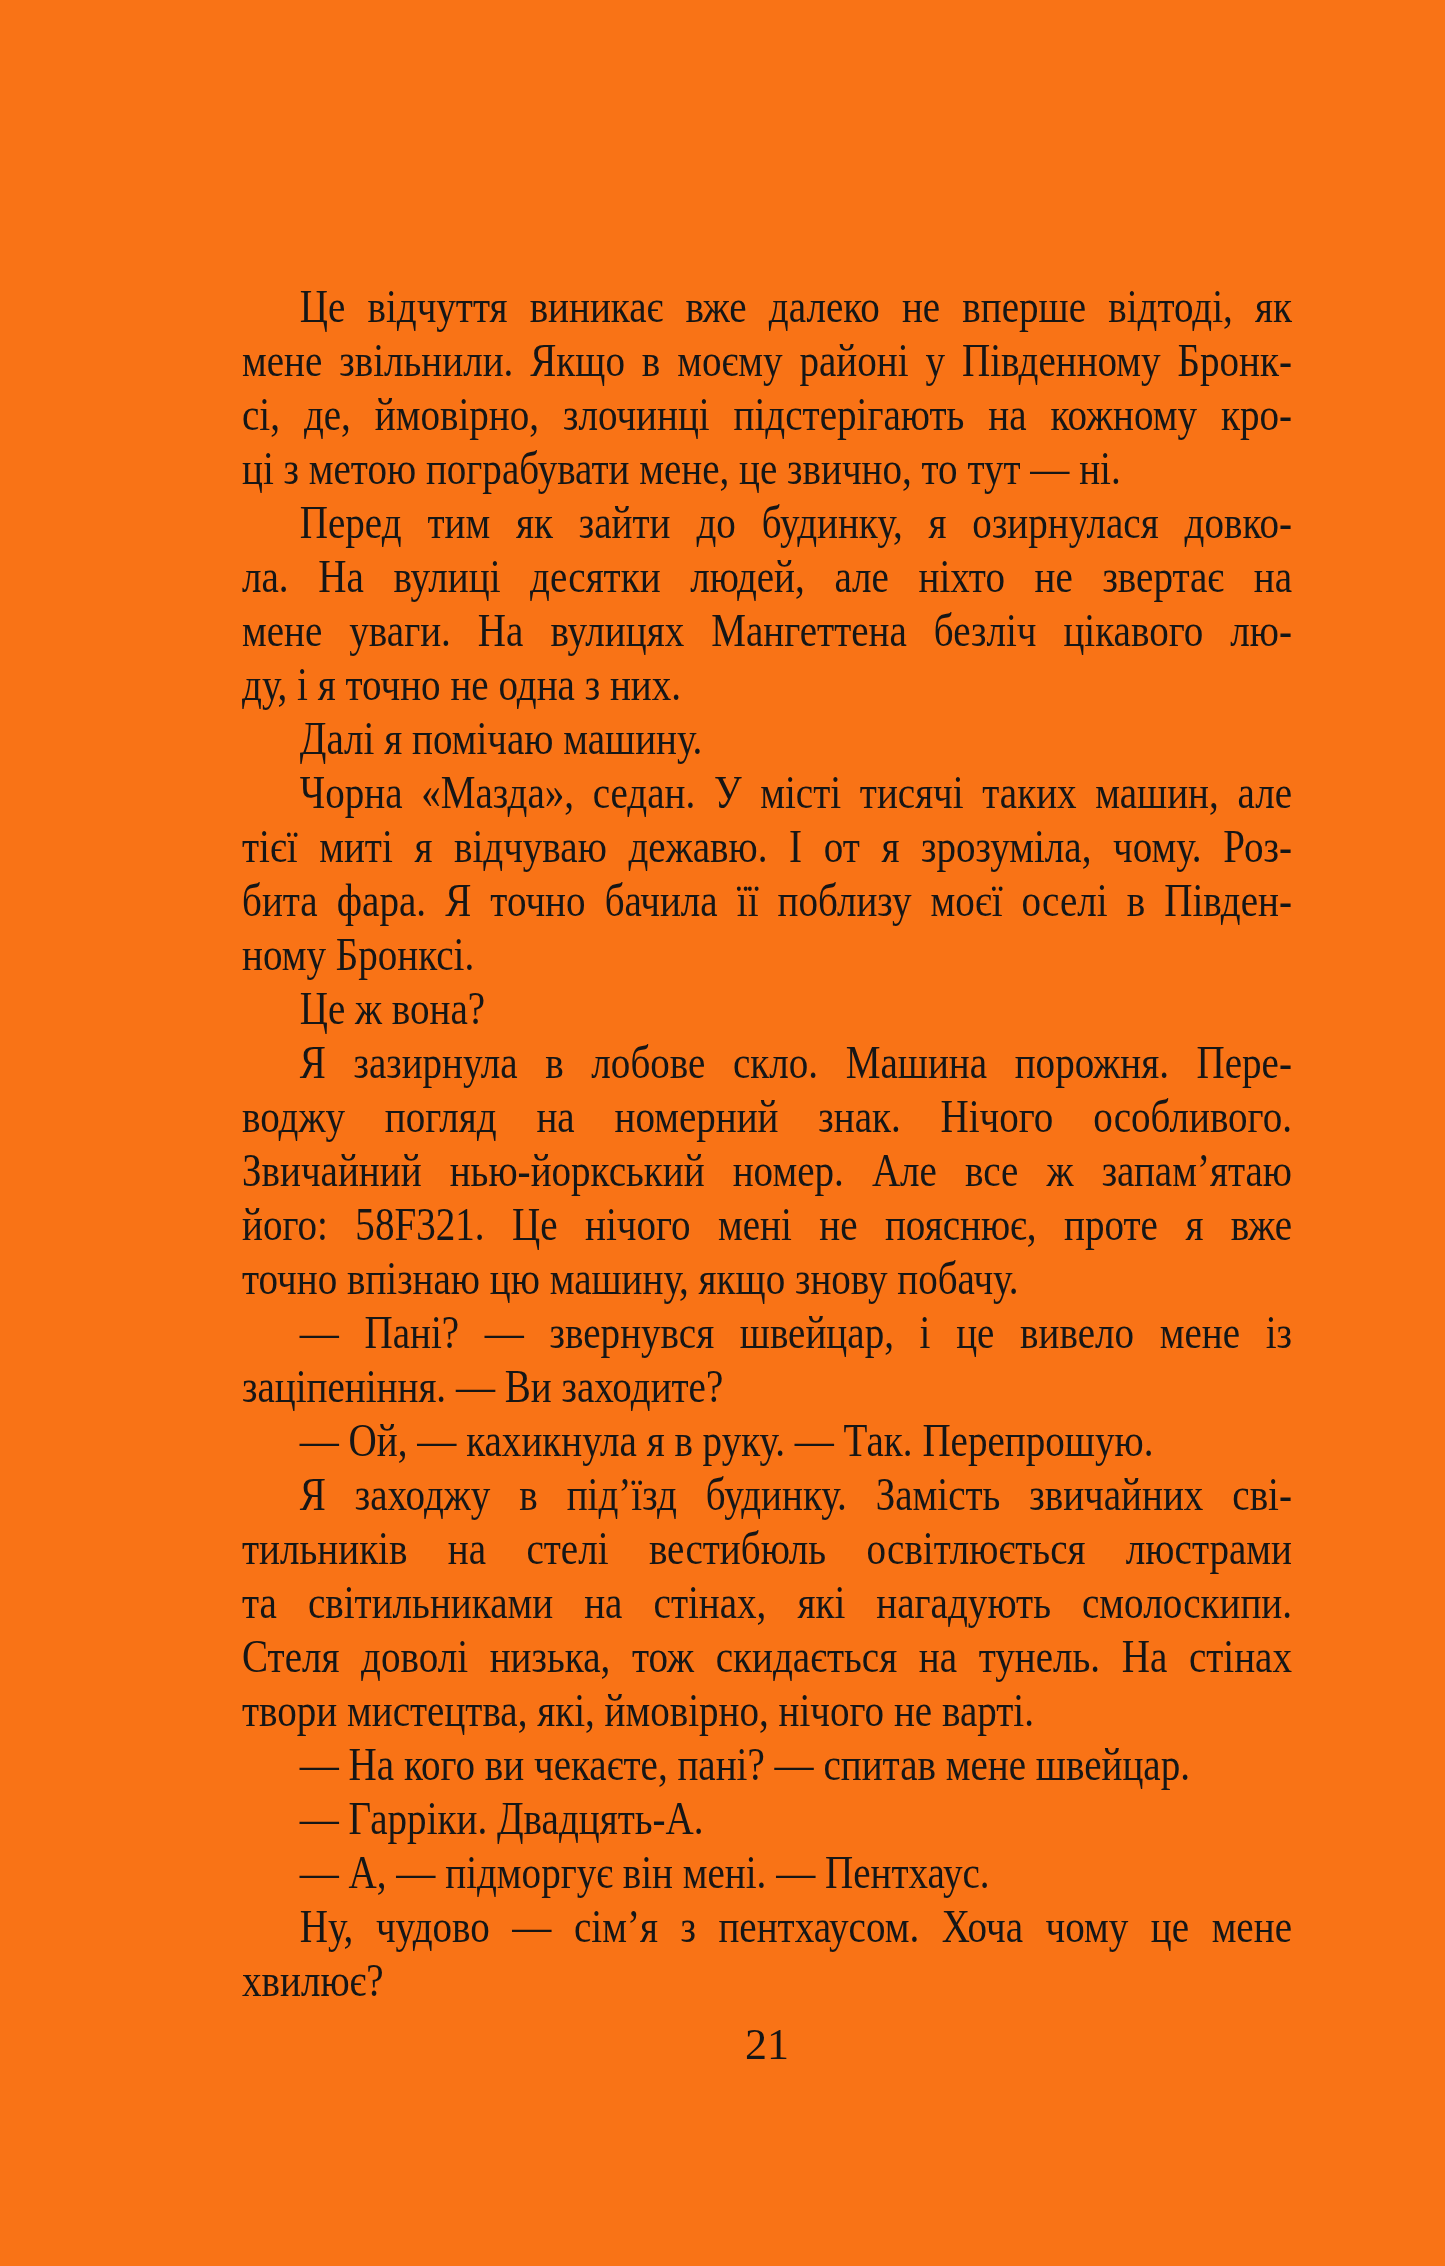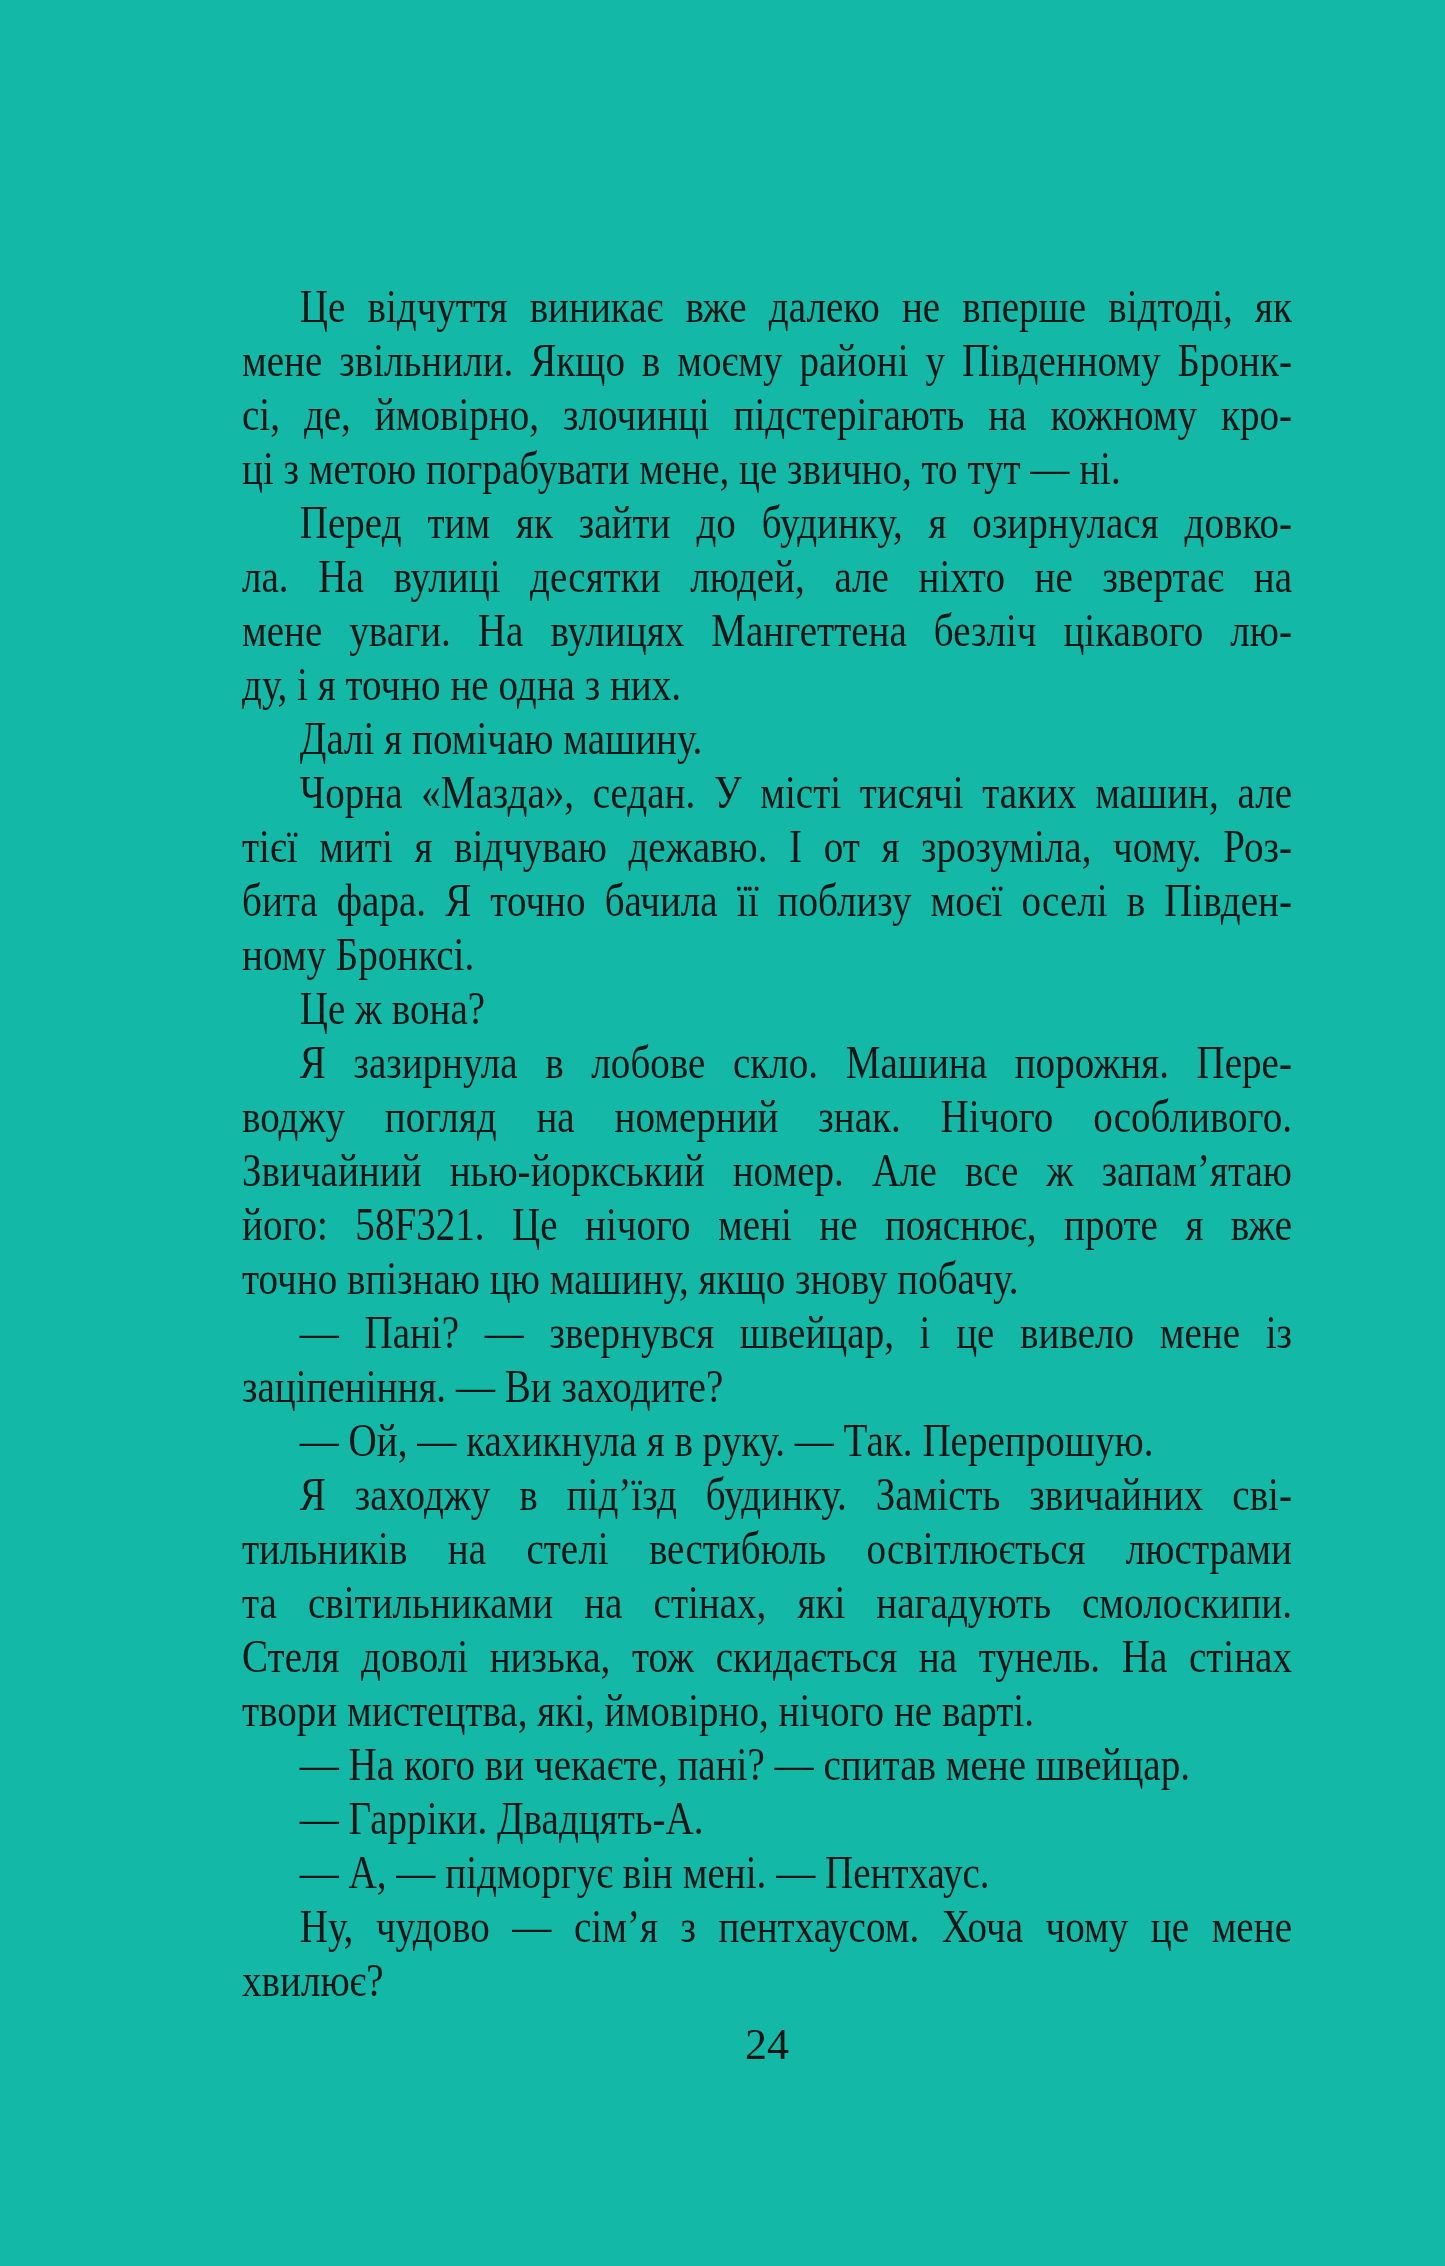--- a/index.html
+++ b/index.html
@@ -4,21 +4,21 @@
 <style>
   html, body {
     margin: 0;
     padding: 0;
     background: #ffffff;
   }
   .book-page {
     position: relative;
     width: 1445px;
     height: 2266px;
-    background: #14b8a6;
+    background: #f97316;
     overflow: hidden;
     font-family: "Liberation Serif", "DejaVu Serif", serif;
     color: #161616;
   }
   .text-block {
     position: absolute;
     left: 242px;
     top: 280px;
     width: 1236px;
     transform: scaleX(0.8495);
@@ -114,14 +114,14 @@
         <div class="line first">— Гарріки. Двадцять-А.</div>
       </div>
       <div class="para">
         <div class="line first">— А, — підморгує він мені. — Пентхаус.</div>
       </div>
       <div class="para">
         <div class="line first j">Ну, чудово — сім’я з пентхаусом. Хоча чому це мене</div>
         <div class="line">хвилює?</div>
       </div>
     </div>
-  <div class="page-number">24</div>
+  <div class="page-number">21</div>
 </div>
 
 </body></html>

